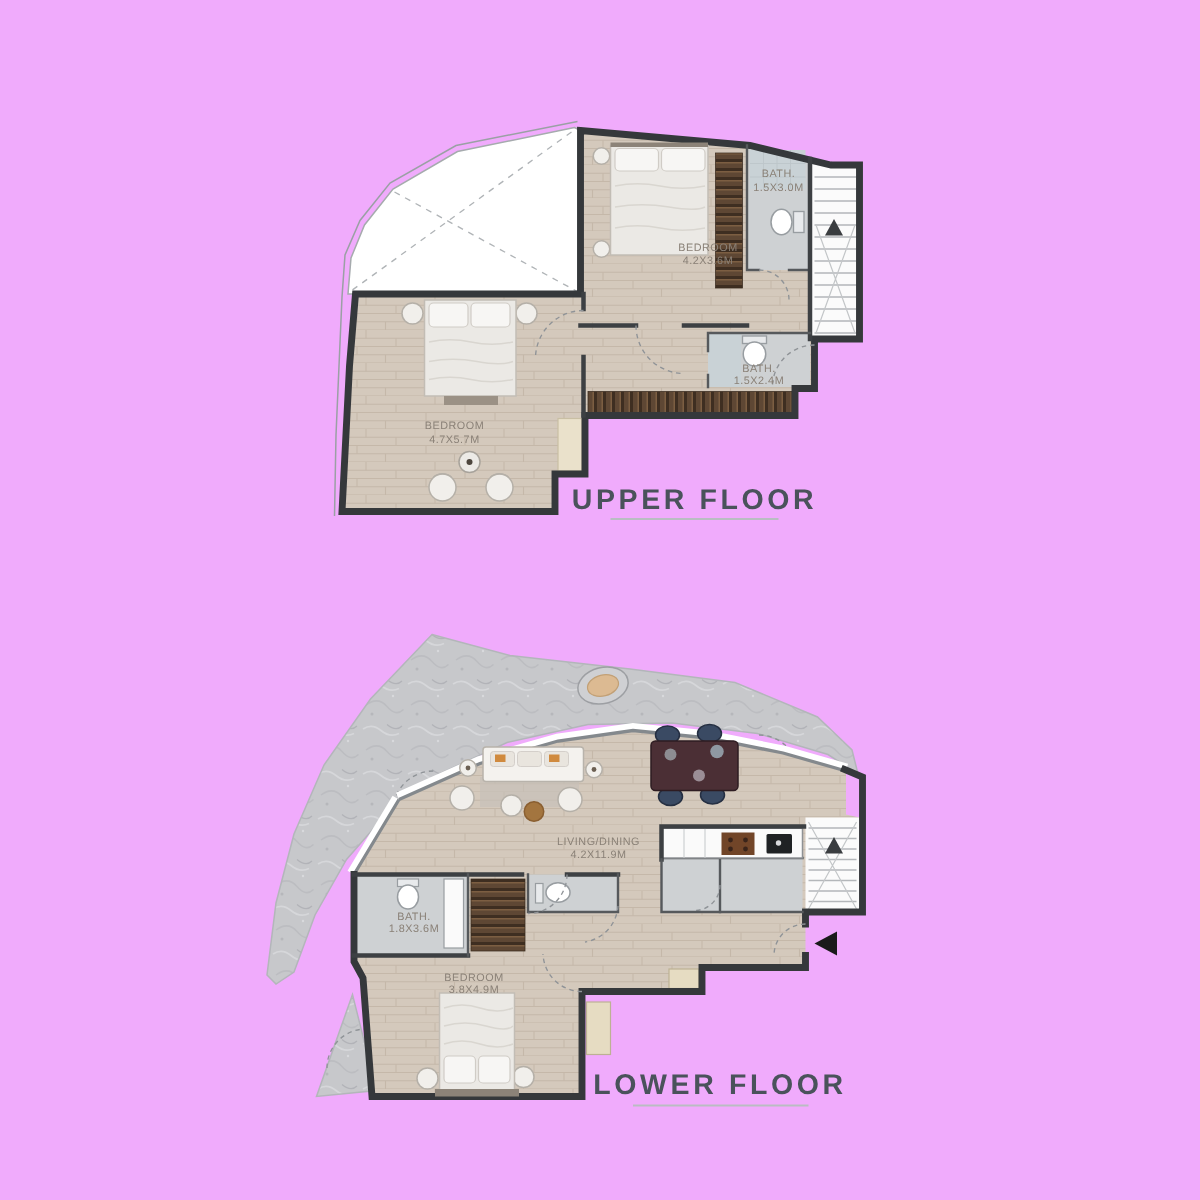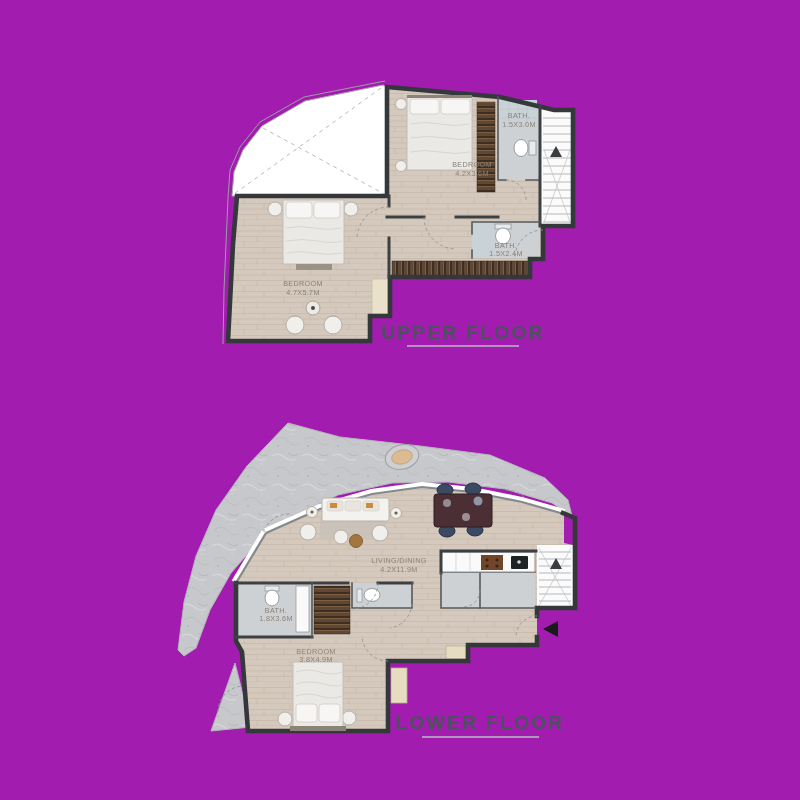--- a/index.html
+++ b/index.html
@@ -1,16 +1,16 @@
 <!DOCTYPE html>
 <html><head>
 <meta charset="utf-8">
 <style>
   html,body{margin:0;padding:0;background:#ffffff;}
-  .canvas{position:relative;width:800px;height:800px;background:#a21caf;overflow:hidden;
+  .canvas{position:relative;width:800px;height:800px;background:#f0abfc;overflow:hidden;
           font-family:"Liberation Sans", sans-serif;}
   svg{display:block;}
   .room-label{font-family:"Liberation Sans", sans-serif;font-size:7.2px;letter-spacing:.35px;
               fill:#8a8177;text-anchor:middle;}
   .floor-title{font-family:"Liberation Sans", sans-serif;font-size:19px;font-weight:600;
                letter-spacing:2.4px;fill:#4a525b;text-anchor:middle;}
   .wallT{stroke:#35383b;stroke-width:4.6;fill:none;stroke-linejoin:miter;stroke-linecap:square;}
   .wallM{stroke:#3d4043;stroke-width:3;fill:none;stroke-linecap:square;}
   .wallS{stroke:#56595c;stroke-width:1.6;fill:none;stroke-linecap:square;}
   .thin{stroke:#9aa0a4;stroke-width:1;fill:none;}

